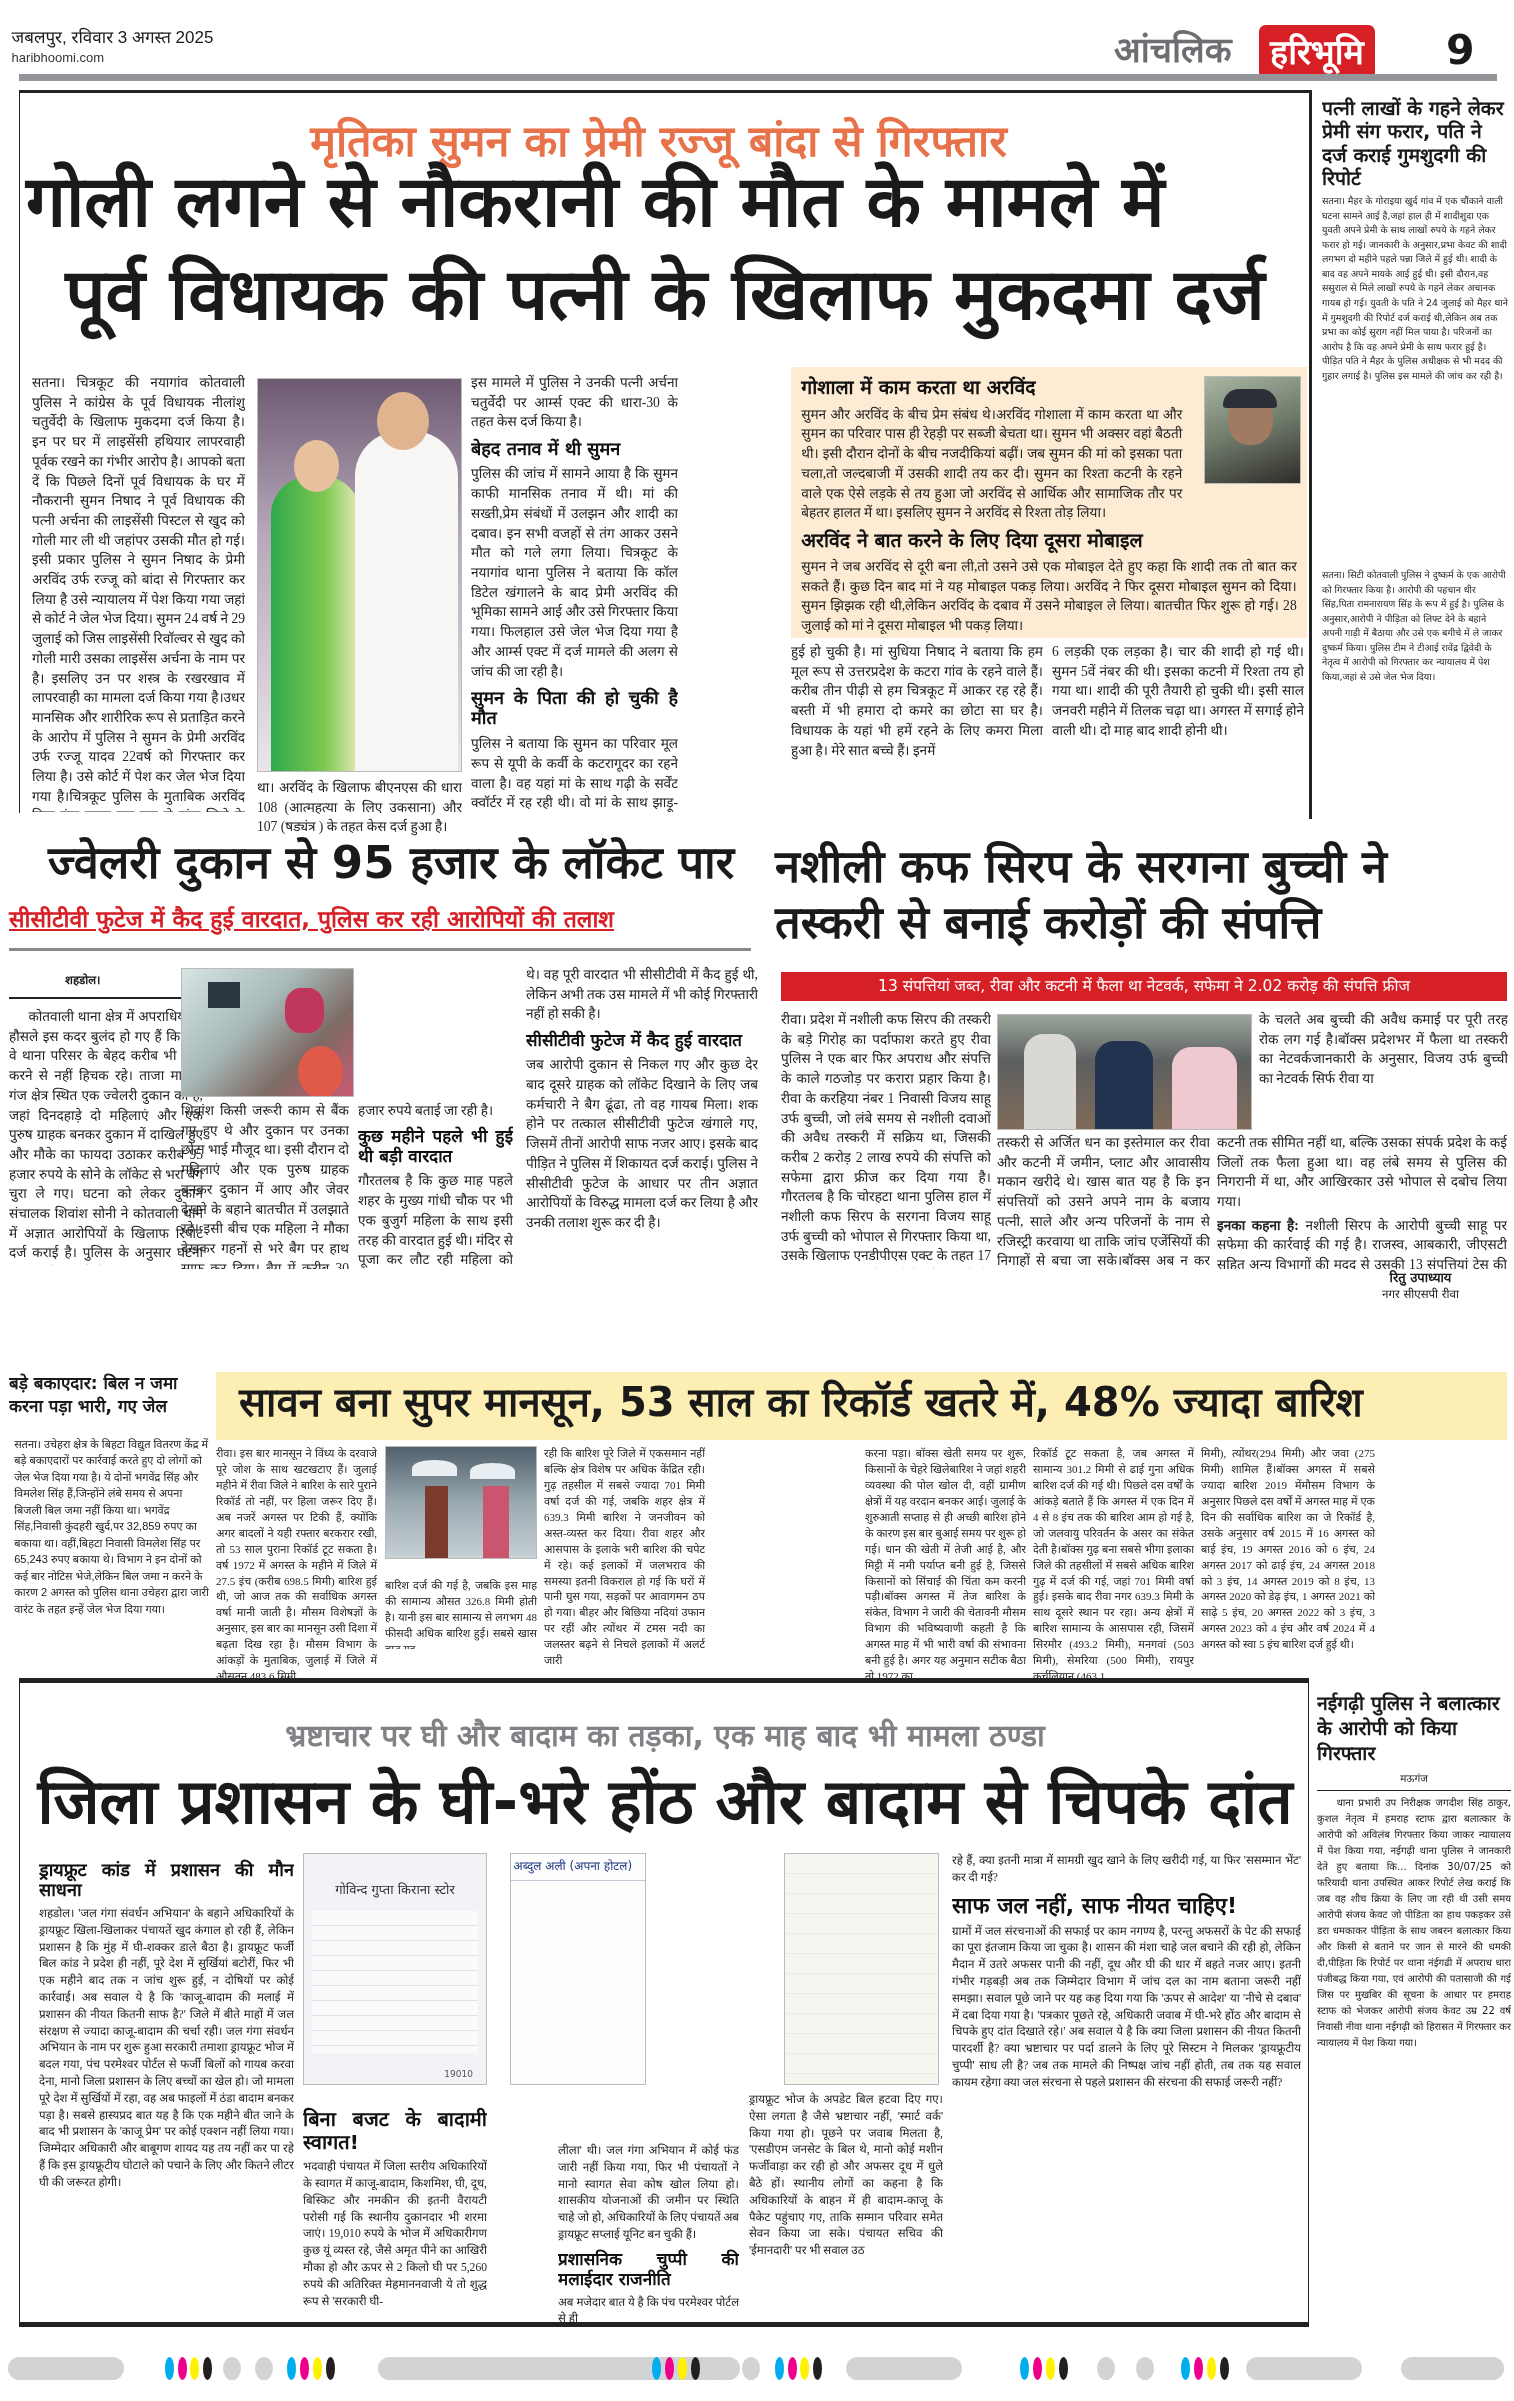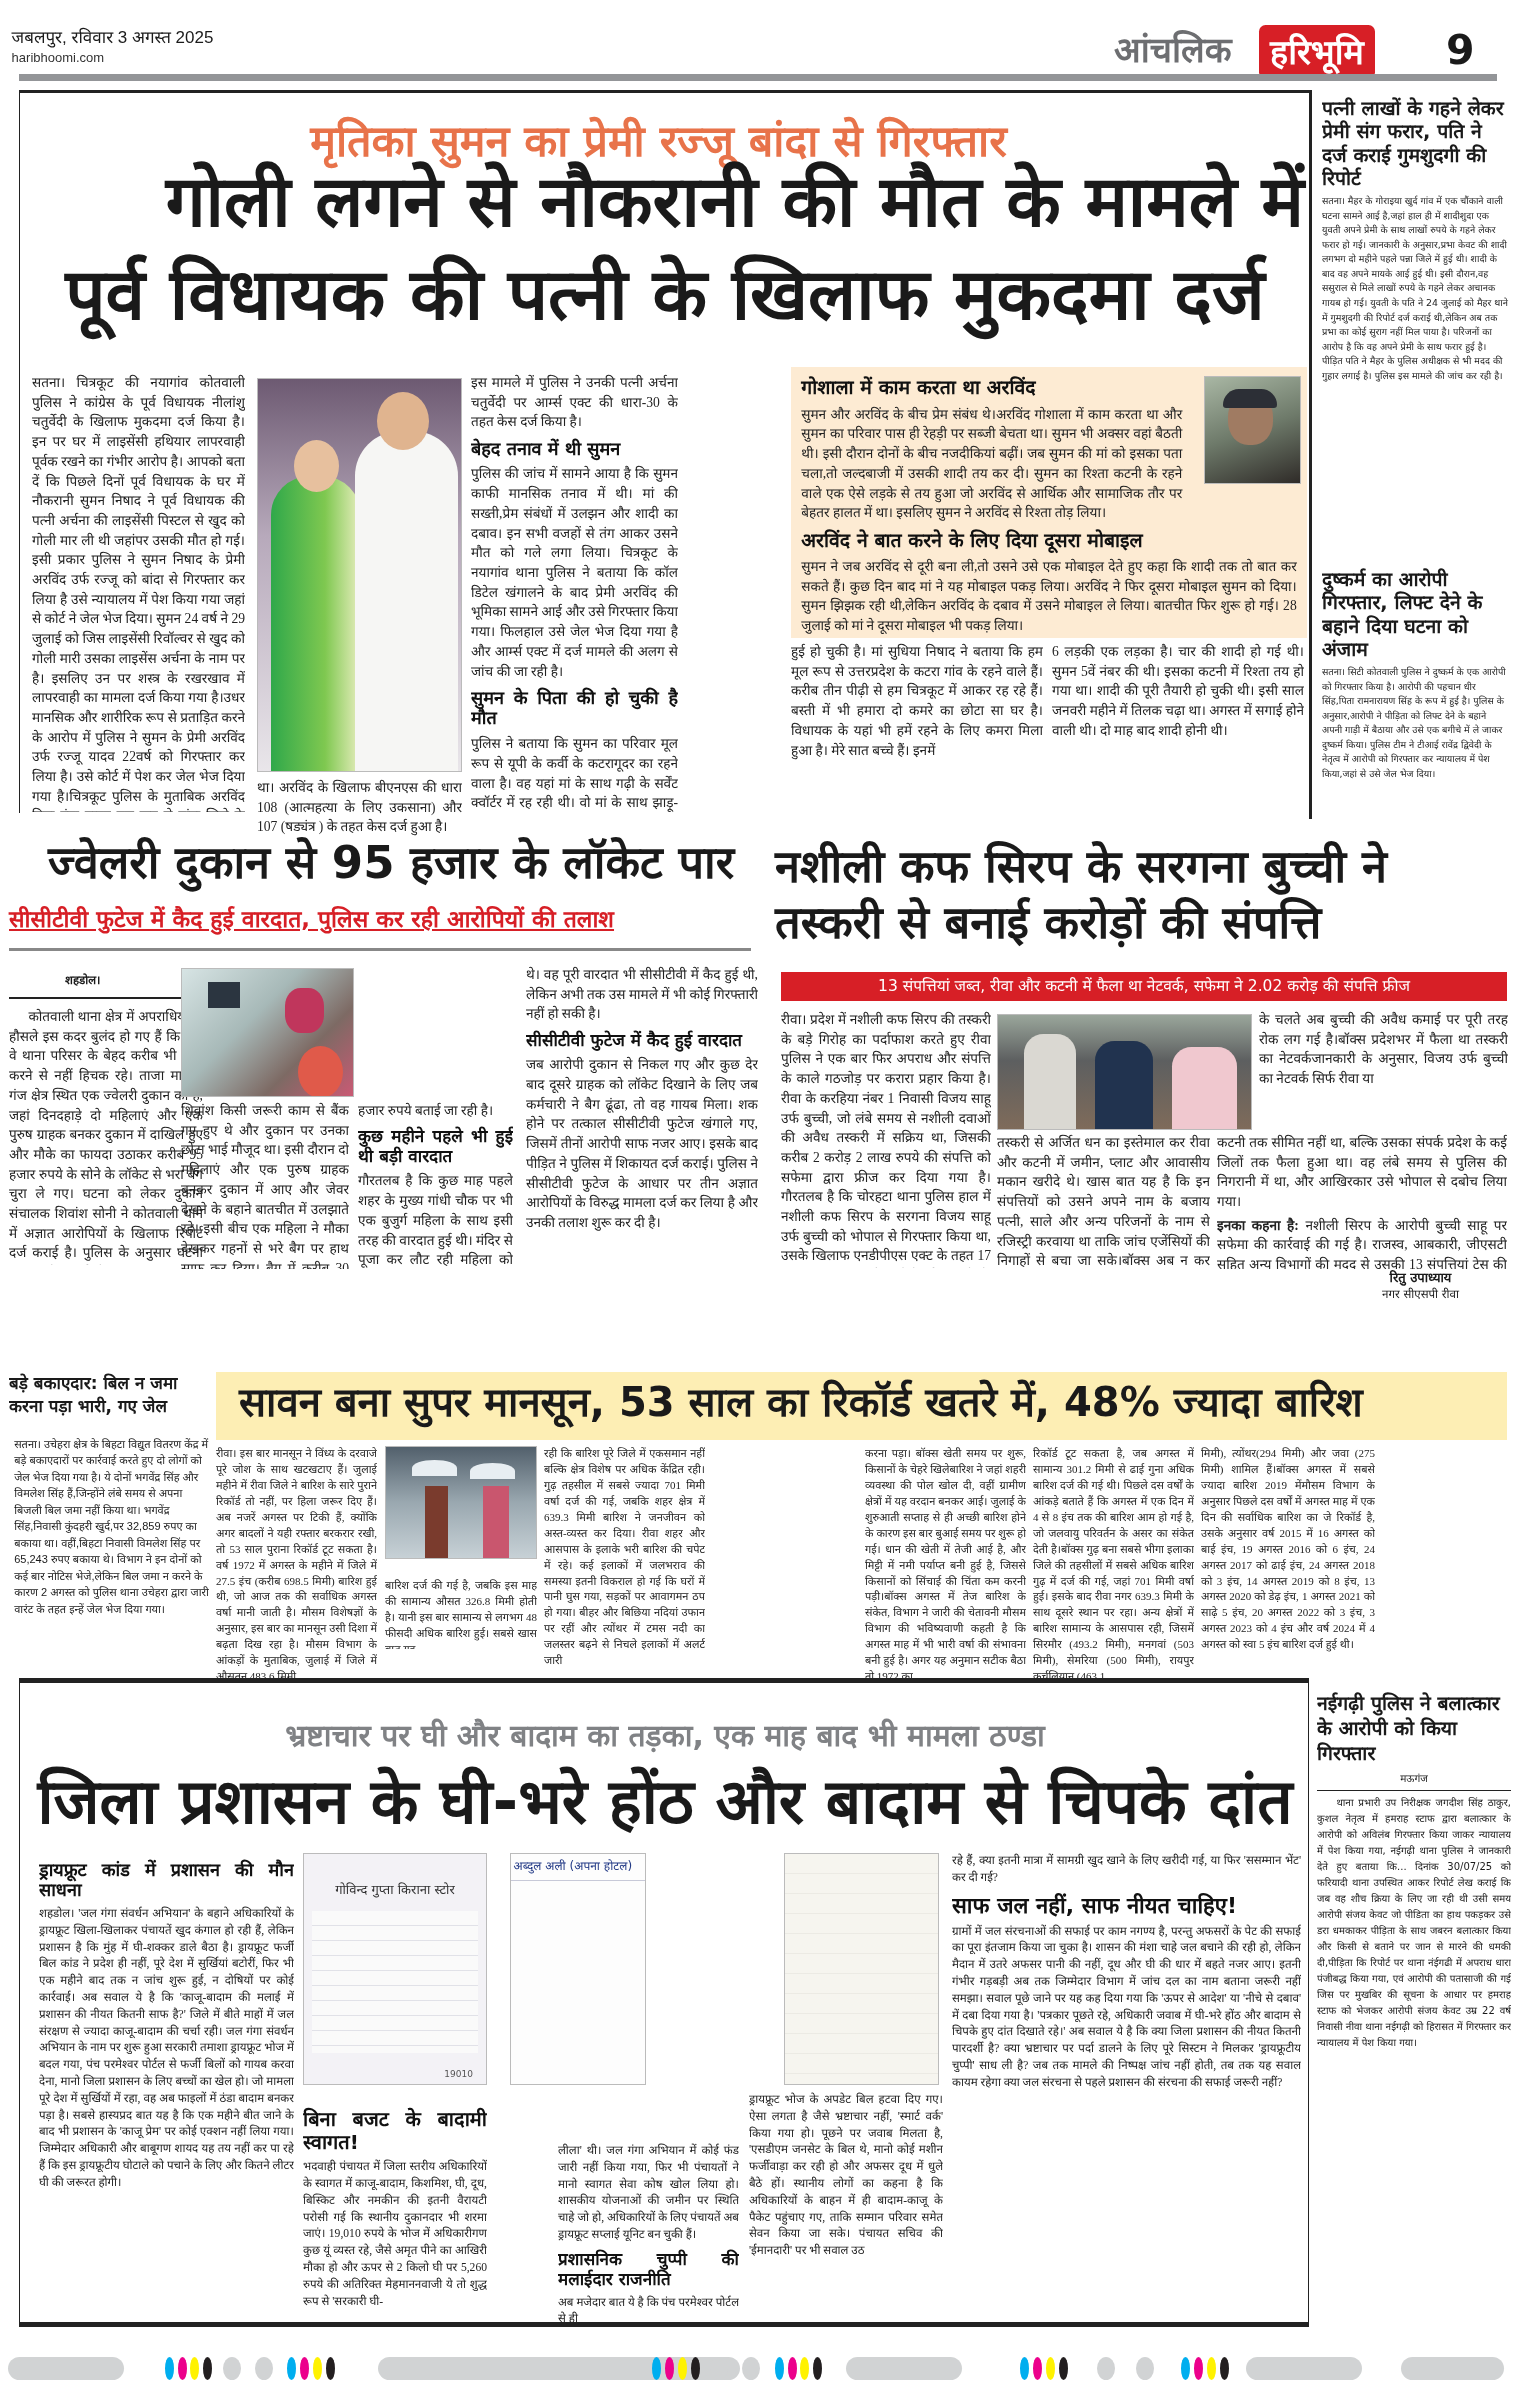--- a/index.html
+++ b/index.html
@@ -24,21 +24,21 @@
 
 <div class="abs" id="mast-date">जबलपुर, रविवार 3 अगस्त 2025</div>
 <div class="abs" id="mast-site">haribhoomi.com</div>
 <div class="abs" id="mast-section">आंचलिक</div>
 <div class="abs" id="mast-logo">हरिभूमि</div>
 <div class="abs" id="mast-page">9</div>
 <div class="abs" id="mast-rule"></div>
 
 <div class="box" style="left:19.4px; top:90px; width:1290px; height:723px; border-top:3.9px solid #222; border-right:none; border-bottom:none;"></div>
 <div class="abs" style="left:0; top:110px; width:1317px; text-align:center; font-size:43px; font-weight:bold; color:#e8734a; font-family:'DejaVu Sans',sans-serif;">मृतिका सुमन का प्रेमी रज्जू बांदा से गिरफ्तार</div>
-<div class="abs hd-black" style="left:26px; top:165px; width:1278px; text-align:right; font-size:71px;">गोली लगने से नौकरानी की मौत के मामले में</div>
+<div class="abs hd-black" style="left:26px; top:165px; width:1278px; text-align:left; font-size:71px;">गोली लगने से नौकरानी की मौत के मामले में</div>
 <div class="abs hd-black" style="left:26px; top:258px; width:1278px; text-align:center; font-size:71px;">पूर्व विधायक की पत्नी के खिलाफ मुकदमा दर्ज</div>
 
 <div class="col body-txt" style="left:32px; top:373px; width:213px; height:439px;">
   <span>सतना। चित्रकूट की नयागांव कोतवाली पुलिस ने कांग्रेस के पूर्व विधायक नीलांशु चतुर्वेदी के खिलाफ मुकदमा दर्ज किया है। इन पर घर में लाइसेंसी हथियार लापरवाही पूर्वक रखने का गंभीर आरोप है। आपको बता दें कि पिछले दिनों पूर्व विधायक के घर में नौकरानी सुमन निषाद ने पूर्व विधायक की पत्नी अर्चना की लाइसेंसी पिस्टल से खुद को गोली मार ली थी जहांपर उसकी मौत हो गई। इसी प्रकार पुलिस ने सुमन निषाद के प्रेमी अरविंद उर्फ रज्जू को बांदा से गिरफ्तार कर लिया है उसे न्यायालय में पेश किया गया जहां से कोर्ट ने जेल भेज दिया। सुमन 24 वर्ष ने 29 जुलाई को जिस लाइसेंसी रिवॉल्वर से खुद को गोली मारी उसका लाइसेंस अर्चना के नाम पर है। इसलिए उन पर शस्त्र के रखरखाव में लापरवाही का मामला दर्ज किया गया है।उधर मानसिक और शारीरिक रूप से प्रताड़ित करने के आरोप में पुलिस ने सुमन के प्रेमी अरविंद उर्फ रज्जू यादव 22वर्ष को गिरफ्तार कर लिया है। उसे कोर्ट में पेश कर जेल भेज दिया गया है।चित्रकूट पुलिस के मुताबिक अरविंद पिता गंगा यादव मूल रूप से बांदा जिले के पचोखर अतर्रा का रहने वाला है। वह वर्तमान में दास हनुमान गोशाला चित्रकूट में रह रहा</span>
 </div>
 <div class="photo" style="left:257px; top:378px; width:205px; height:394px; background:linear-gradient(180deg,#6d5a72 0%,#b7a9bb 40%,#e9e6ea 100%);">
   <div style="position:absolute; left:13px; top:97px; width:90px; height:297px; background:linear-gradient(90deg,#2fa84a 0%,#7fc850 60%,#e9eec0 100%); border-radius:39px 39px 0 0;"></div>
   <div style="position:absolute; left:97px; top:52px; width:103px; height:342px; background:#f6f6f4; border-radius:45px 45px 0 0;"></div>
   <div style="position:absolute; left:119px; top:13px; width:52px; height:58px; background:#e0b48f; border-radius:50%;"></div>
   <div style="position:absolute; left:36px; top:61px; width:45px; height:52px; background:#e7c09e; border-radius:50%;"></div>
@@ -72,21 +72,20 @@
 </div>
 <div class="abs" style="left:1309px; top:90px; width:2.6px; height:729px; background:#222;"></div>
 
 <div class="col" style="left:1322px; top:97px; width:187px; height:465px;">
   <div class="hd-black" style="font-size:19.4px; line-height:1.2; margin-bottom:3.9px;">पत्नी लाखों के गहने लेकर प्रेमी संग फरार, पति ने दर्ज कराई गुमशुदगी की रिपोर्ट</div>
   <div style="font-family:'DejaVu Sans',sans-serif; font-size:9.4px; line-height:1.55; color:#222;">सतना। मैहर के गोराइया खुर्द गांव में एक चौंकाने वाली घटना सामने आई है,जहां हाल ही में शादीशुदा एक युवती अपने प्रेमी के साथ लाखों रुपये के गहने लेकर फरार हो गई। जानकारी के अनुसार,प्रभा केवट की शादी लगभग दो महीने पहले पन्ना जिले में हुई थी। शादी के बाद वह अपने मायके आई हुई थी। इसी दौरान,वह ससुराल से मिले लाखों रुपये के गहने लेकर अचानक गायब हो गई। युवती के पति ने 24 जुलाई को मैहर थाने में गुमशुदगी की रिपोर्ट दर्ज कराई थी,लेकिन अब तक प्रभा का कोई सुराग नहीं मिल पाया है। परिजनों का आरोप है कि वह अपने प्रेमी के साथ फरार हुई है। पीड़ित पति ने मैहर के पुलिस अधीक्षक से भी मदद की गुहार लगाई है। पुलिस इस मामले की जांच कर रही है।</div>
 </div>
 <div class="col" style="left:1322px; top:391px; width:187px; height:439px; background:#fff; padding-top:0;">
 </div>
 <div class="col" style="left:1322px; top:568px; width:187px; height:271px;">
-  <div class="hd-black" style="font-size:19.4px; line-height:1.2; margin-bottom:3.9px;">दुष्कर्म का आरोपी गिरफ्तार, लिफ्ट देने के बहाने दिया घटना को अंजाम</div>
   <div style="font-family:'DejaVu Sans',sans-serif; font-size:9.4px; line-height:1.55; color:#222;">सतना। सिटी कोतवाली पुलिस ने दुष्कर्म के एक आरोपी को गिरफ्तार किया है। आरोपी की पहचान धीर सिंह,पिता रामनारायण सिंह के रूप में हुई है। पुलिस के अनुसार,आरोपी ने पीड़िता को लिफ्ट देने के बहाने अपनी गाड़ी में बैठाया और उसे एक बगीचे में ले जाकर दुष्कर्म किया। पुलिस टीम ने टीआई रावेंद्र द्विवेदी के नेतृत्व में आरोपी को गिरफ्तार कर न्यायालय में पेश किया,जहां से उसे जेल भेज दिया।</div>
 </div>
 
 <div class="abs hd-black" style="left:9px; top:839px; width:755px; font-size:45px; white-space:nowrap;margin-left:39px;">ज्वेलरी दुकान से 95 हजार के लॉकेट पार</div>
 <div class="abs" style="left:9px; top:902px; width:755px; font-size:23px; font-weight:bold; color:#d71f26; text-decoration:underline; white-space:nowrap; font-family:'DejaVu Sans',sans-serif;">सीसीटीवी फुटेज में कैद हुई वारदात, पुलिस कर रही आरोपियों की तलाश</div>
 <div class="abs" style="left:9px; top:948px; width:742px; height:2.6px; background:#888;"></div>
 <div class="abs" style="left:65px; top:972px; font-size:11.6px; font-weight:bold;">शहडोल।</div>
 <div class="abs" style="left:9px; top:997px; width:187px; height:1.9px; background:#222;"></div>
 <div class="col body-txt" style="left:9px; top:1007px; width:194px; height:258px; text-indent:19.4px;">
   <span>कोतवाली थाना क्षेत्र में अपराधियों के हौसले इस कदर बुलंद हो गए हैं कि अब वे थाना परिसर के बेहद करीब भी चोरी करने से नहीं हिचक रहे। ताजा मामला गंज क्षेत्र स्थित एक ज्वेलरी दुकान का है, जहां दिनदहाड़े दो महिलाएं और एक पुरुष ग्राहक बनकर दुकान में दाखिल हुए और मौके का फायदा उठाकर करीब 95 हजार रुपये के सोने के लॉकेट से भरा बैग चुरा ले गए। घटना को लेकर दुकान संचालक शिवांश सोनी ने कोतवाली थाने में अज्ञात आरोपियों के खिलाफ रिपोर्ट दर्ज कराई है। पुलिस के अनुसार घटना बुधवार दोपहर की है, जब</span>

